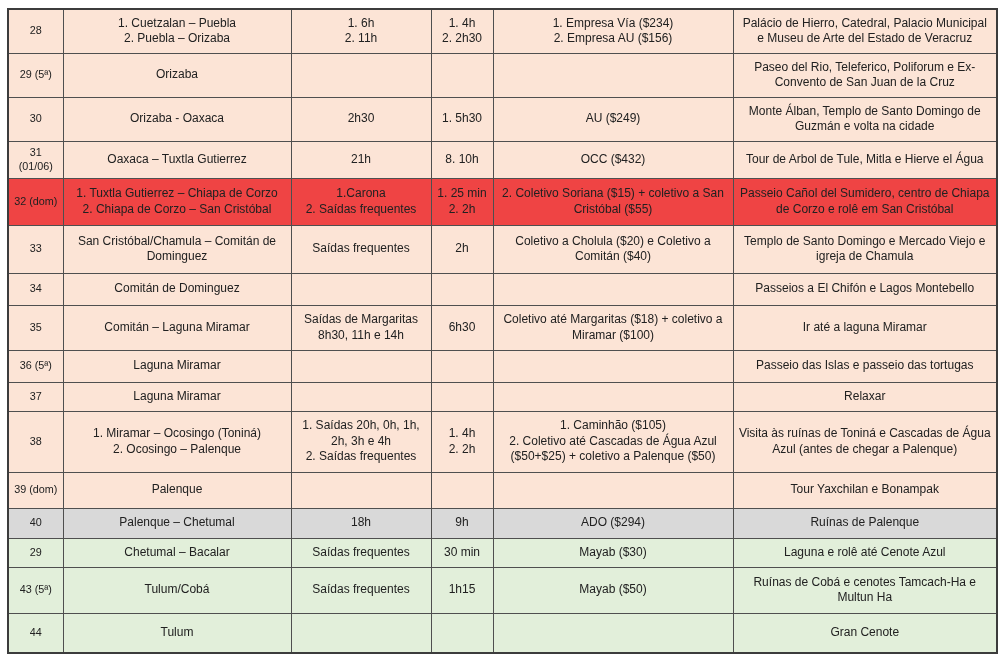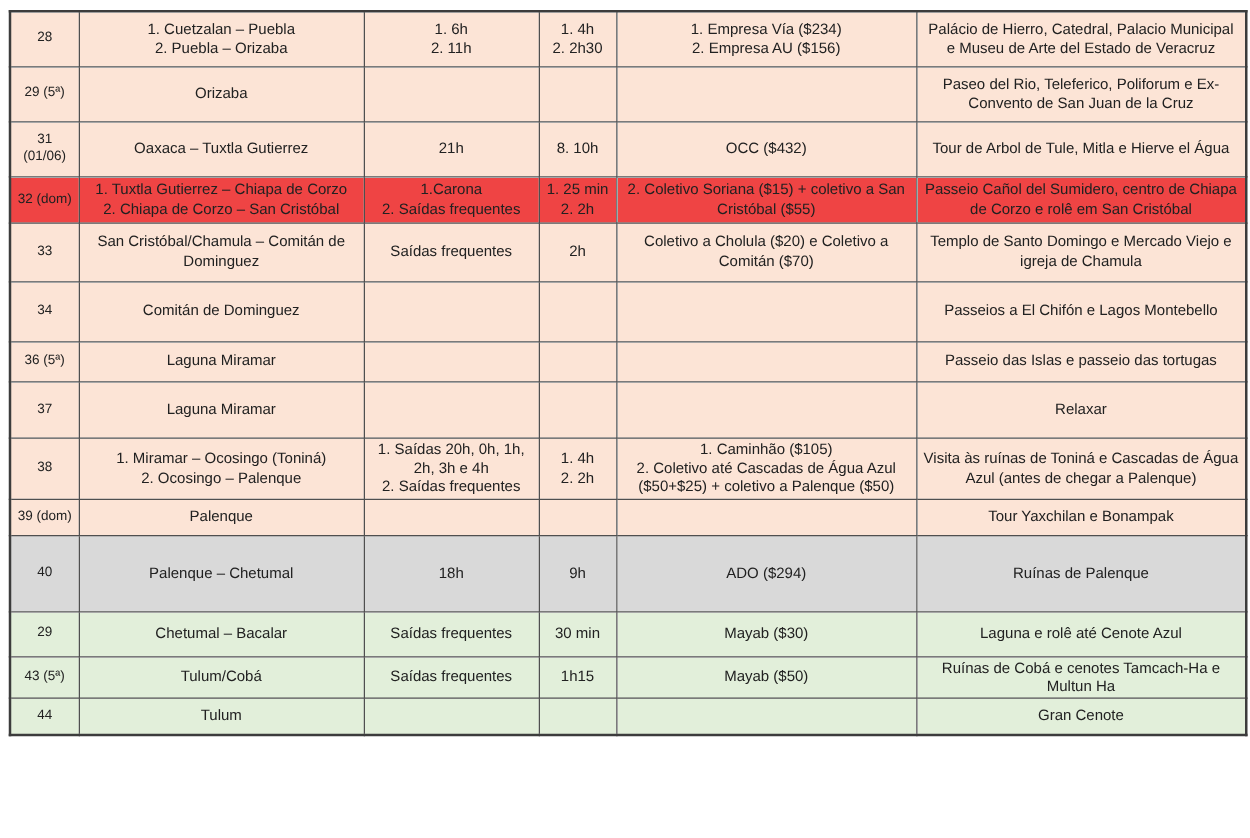--- a/index.html
+++ b/index.html
@@ -88,20 +88,28 @@
         <tr style="background: rgb(252, 228, 214);">
           <td class="col-day">29 (5ª)</td>
           <td class="col-route">Orizaba</td>
           <td class="col-departure"></td>
           <td class="col-duration"></td>
           <td class="col-transport"></td>
           <td class="col-activities">Paseo del Rio, Teleferico, Poliforum e Ex-
 Convento de San Juan de la Cruz</td>
         </tr>
         <tr style="background: rgb(252, 228, 214);">
+          <td class="col-day">30</td>
+          <td class="col-route">Orizaba - Oaxaca</td>
+          <td class="col-departure">2h30</td>
+          <td class="col-duration">1. 5h30</td>
+          <td class="col-transport">AU ($249)</td>
+          <td class="col-activities">Monte Álban, Templo de Santo Domingo de Guzmán e volta na cidade</td>
+        </tr>
+        <tr style="background: rgb(252, 228, 214);">
           <td class="col-day">31
 (01/06)</td>
           <td class="col-route">Oaxaca – Tuxtla Gutierrez</td>
           <td class="col-departure">21h</td>
           <td class="col-duration">8. 10h</td>
           <td class="col-transport">OCC ($432)</td>
           <td class="col-activities">Tour de Arbol de Tule, Mitla e Hierve el Água</td>
         </tr>
         <tr style="background: #ef4444;">
           <td class="col-day">32 (dom)</td>
@@ -112,30 +120,38 @@
           <td class="col-duration">1. 25 min
 2. 2h</td>
           <td class="col-transport">2. Coletivo Soriana ($15) + coletivo a San Cristóbal ($55)</td>
           <td class="col-activities">Passeio Cañol del Sumidero, centro de Chiapa de Corzo e rolê em San Cristóbal</td>
         </tr>
         <tr style="background: rgb(252, 228, 214);">
           <td class="col-day">33</td>
           <td class="col-route">San Cristóbal/Chamula – Comitán de Dominguez</td>
           <td class="col-departure">Saídas frequentes</td>
           <td class="col-duration">2h</td>
-          <td class="col-transport">Coletivo a Cholula ($20) e Coletivo a Comitán ($70)</td>
+          <td class="col-transport">Coletivo a Cholula ($20) e Coletivo a Comitán ($40)</td>
           <td class="col-activities">Templo de Santo Domingo e Mercado Viejo e igreja de Chamula</td>
         </tr>
         <tr style="background: rgb(252, 228, 214); padding-left: 12px;">
           <td class="col-day">34</td>
           <td class="col-route">Comitán de Dominguez</td>
           <td class="col-departure"></td>
           <td class="col-duration"></td>
           <td class="col-transport"></td>
           <td class="col-activities">Passeios a El Chifón e Lagos Montebello</td>
+        </tr>
+        <tr style="background: rgb(252, 228, 214);">
+          <td class="col-day">35</td>
+          <td class="col-route">Comitán – Laguna Miramar</td>
+          <td class="col-departure">Saídas de Margaritas 8h30, 11h e 14h</td>
+          <td class="col-duration">6h30</td>
+          <td class="col-transport">Coletivo até Margaritas ($18) + coletivo a Miramar ($100)</td>
+          <td class="col-activities">Ir até a laguna Miramar</td>
         </tr>
         <tr style="background: rgb(252, 228, 214);">
           <td class="col-day">36 (5ª)</td>
           <td class="col-route">Laguna Miramar</td>
           <td class="col-departure"></td>
           <td class="col-duration"></td>
           <td class="col-transport"></td>
           <td class="col-activities">Passeio das Islas e passeio das tortugas</td>
         </tr>
         <tr style="background: rgb(252, 228, 214);">

